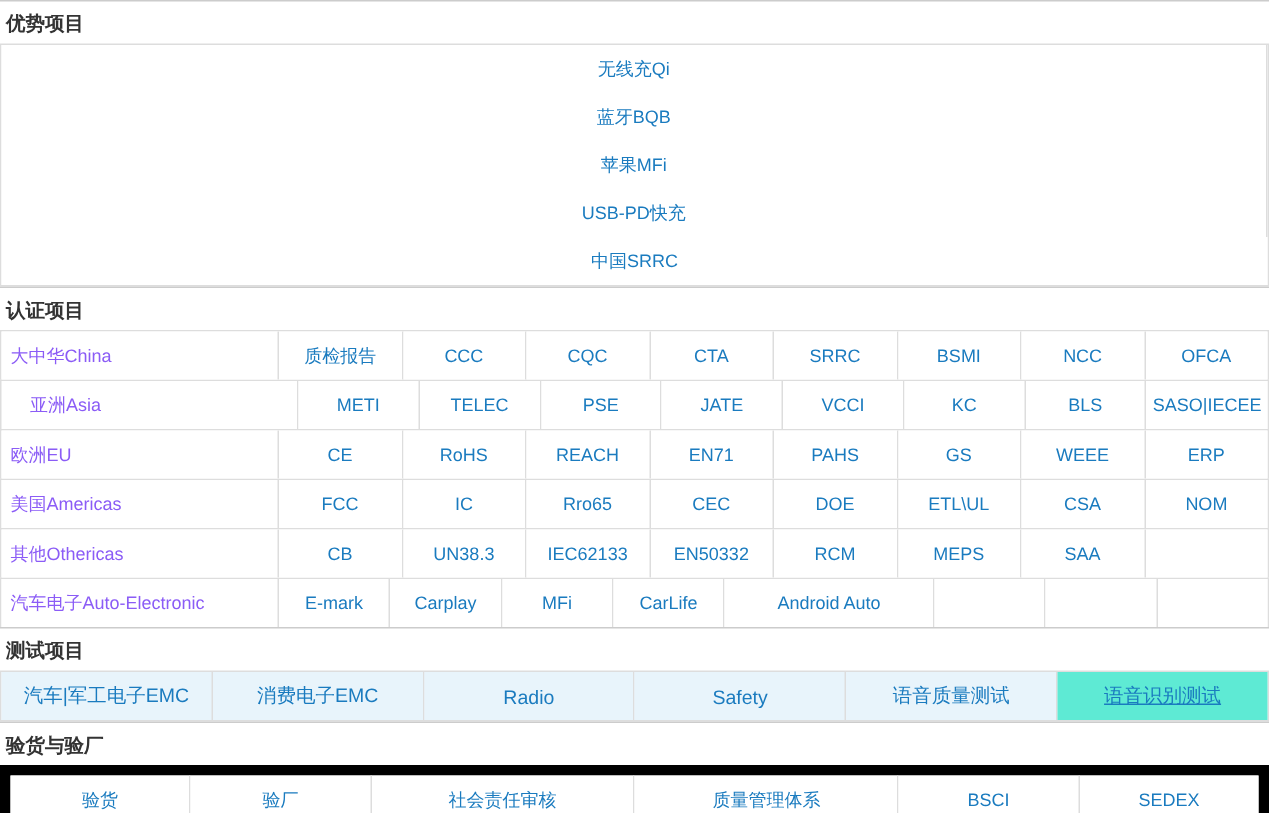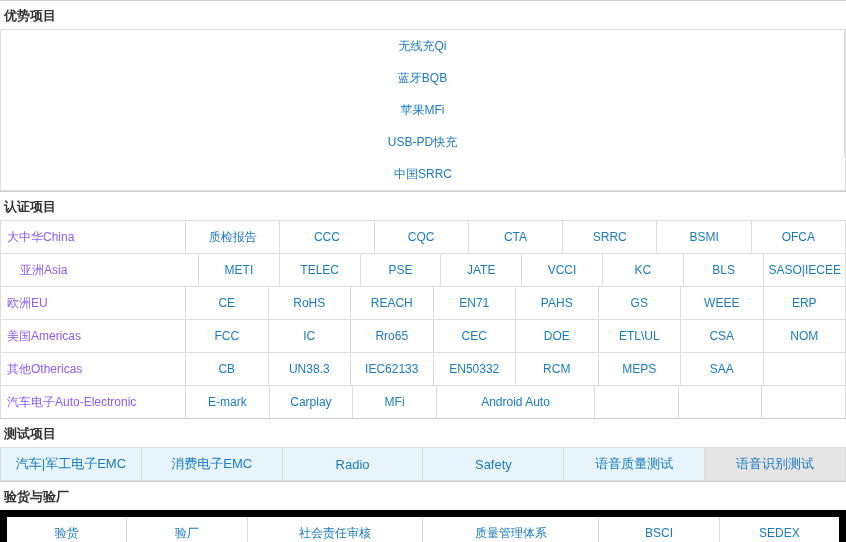--- a/index.html
+++ b/index.html
@@ -97,20 +97,21 @@
 <div class="section-title-bar">认证项目</div>
 
 <div class="grid-row">
   <div class="cell label" style="width:185px;min-width:185px;">大中华China</div>
   <div class="cell tag" style="flex:1">质检报告</div>
   <div class="cell tag" style="flex:1">CCC</div>
   <div class="cell tag" style="flex:1">CQC</div>
   <div class="cell tag" style="flex:1">CTA</div>
   <div class="cell tag" style="flex:1">SRRC</div>
   <div class="cell tag" style="flex:1">BSMI</div>
+  <div class="cell tag" style="flex:1">NCC</div>
   <div class="cell tag" style="flex:1">OFCA</div>
 </div>
 
 <div class="grid-row">
   <div class="cell label" style="width:185px;min-width:185px;margin-left:13px;">亚洲Asia</div>
   <div class="cell tag" style="flex:1">METI</div>
   <div class="cell tag" style="flex:1">TELEC</div>
   <div class="cell tag" style="flex:1">PSE</div>
   <div class="cell tag" style="flex:1">JATE</div>
   <div class="cell tag" style="flex:1">VCCI</div>
@@ -153,34 +154,35 @@
   <div class="cell tag" style="flex:1">MEPS</div>
   <div class="cell tag" style="flex:1">SAA</div>
   <div class="cell tag" style="flex:1"></div>
 </div>
 
 <div class="grid-row">
   <div class="cell label" style="width:185px;min-width:185px;">汽车电子Auto-Electronic</div>
   <div class="cell tag" style="flex:1">E-mark</div>
   <div class="cell tag" style="flex:1">Carplay</div>
   <div class="cell tag" style="flex:1">MFi</div>
+  <div class="cell tag" style="flex:1">CarLife</div>
   <div class="cell tag" style="flex:2">Android Auto</div>
   <div class="cell tag" style="flex:1"></div>
   <div class="cell tag" style="flex:1"></div>
   <div class="cell tag" style="flex:1"></div>
 </div>
 
 <div class="section-title-bar">测试项目</div>
 <div class="test-row">
   <div class="cell" style="flex:1;background:#e8f4fb;color:#1a7bbf;">汽车|军工电子EMC</div>
   <div class="cell" style="flex:1;background:#e8f4fb;color:#1a7bbf;">消费电子EMC</div>
   <div class="cell" style="flex:1;background:#e8f4fb;color:#1a7bbf;">Radio</div>
   <div class="cell" style="flex:1;background:#e8f4fb;color:#1a7bbf;">Safety</div>
   <div class="cell" style="flex:1;background:#e8f4fb;color:#1a7bbf;">语音质量测试</div>
-  <div class="cell" style="flex:1;background:#e5e5e5;color:#1a7bbf;">语音识别测试</div>
+  <div class="cell" style="flex:1;background:#5eead4;color:#1a7bbf;text-decoration:underline;">语音识别测试</div>
 </div>
 
 <div class="section-title-bar">验货与验厂</div>
 <div class="inspect-row">
   <div class="cell tag" style="flex:1">验货</div>
   <div class="cell tag" style="flex:1">验厂</div>
   <div class="cell tag" style="flex:1.5">社会责任审核</div>
   <div class="cell tag" style="flex:1.5">质量管理体系</div>
   <div class="cell tag" style="flex:1">BSCI</div>
   <div class="cell tag" style="flex:1">SEDEX</div>

